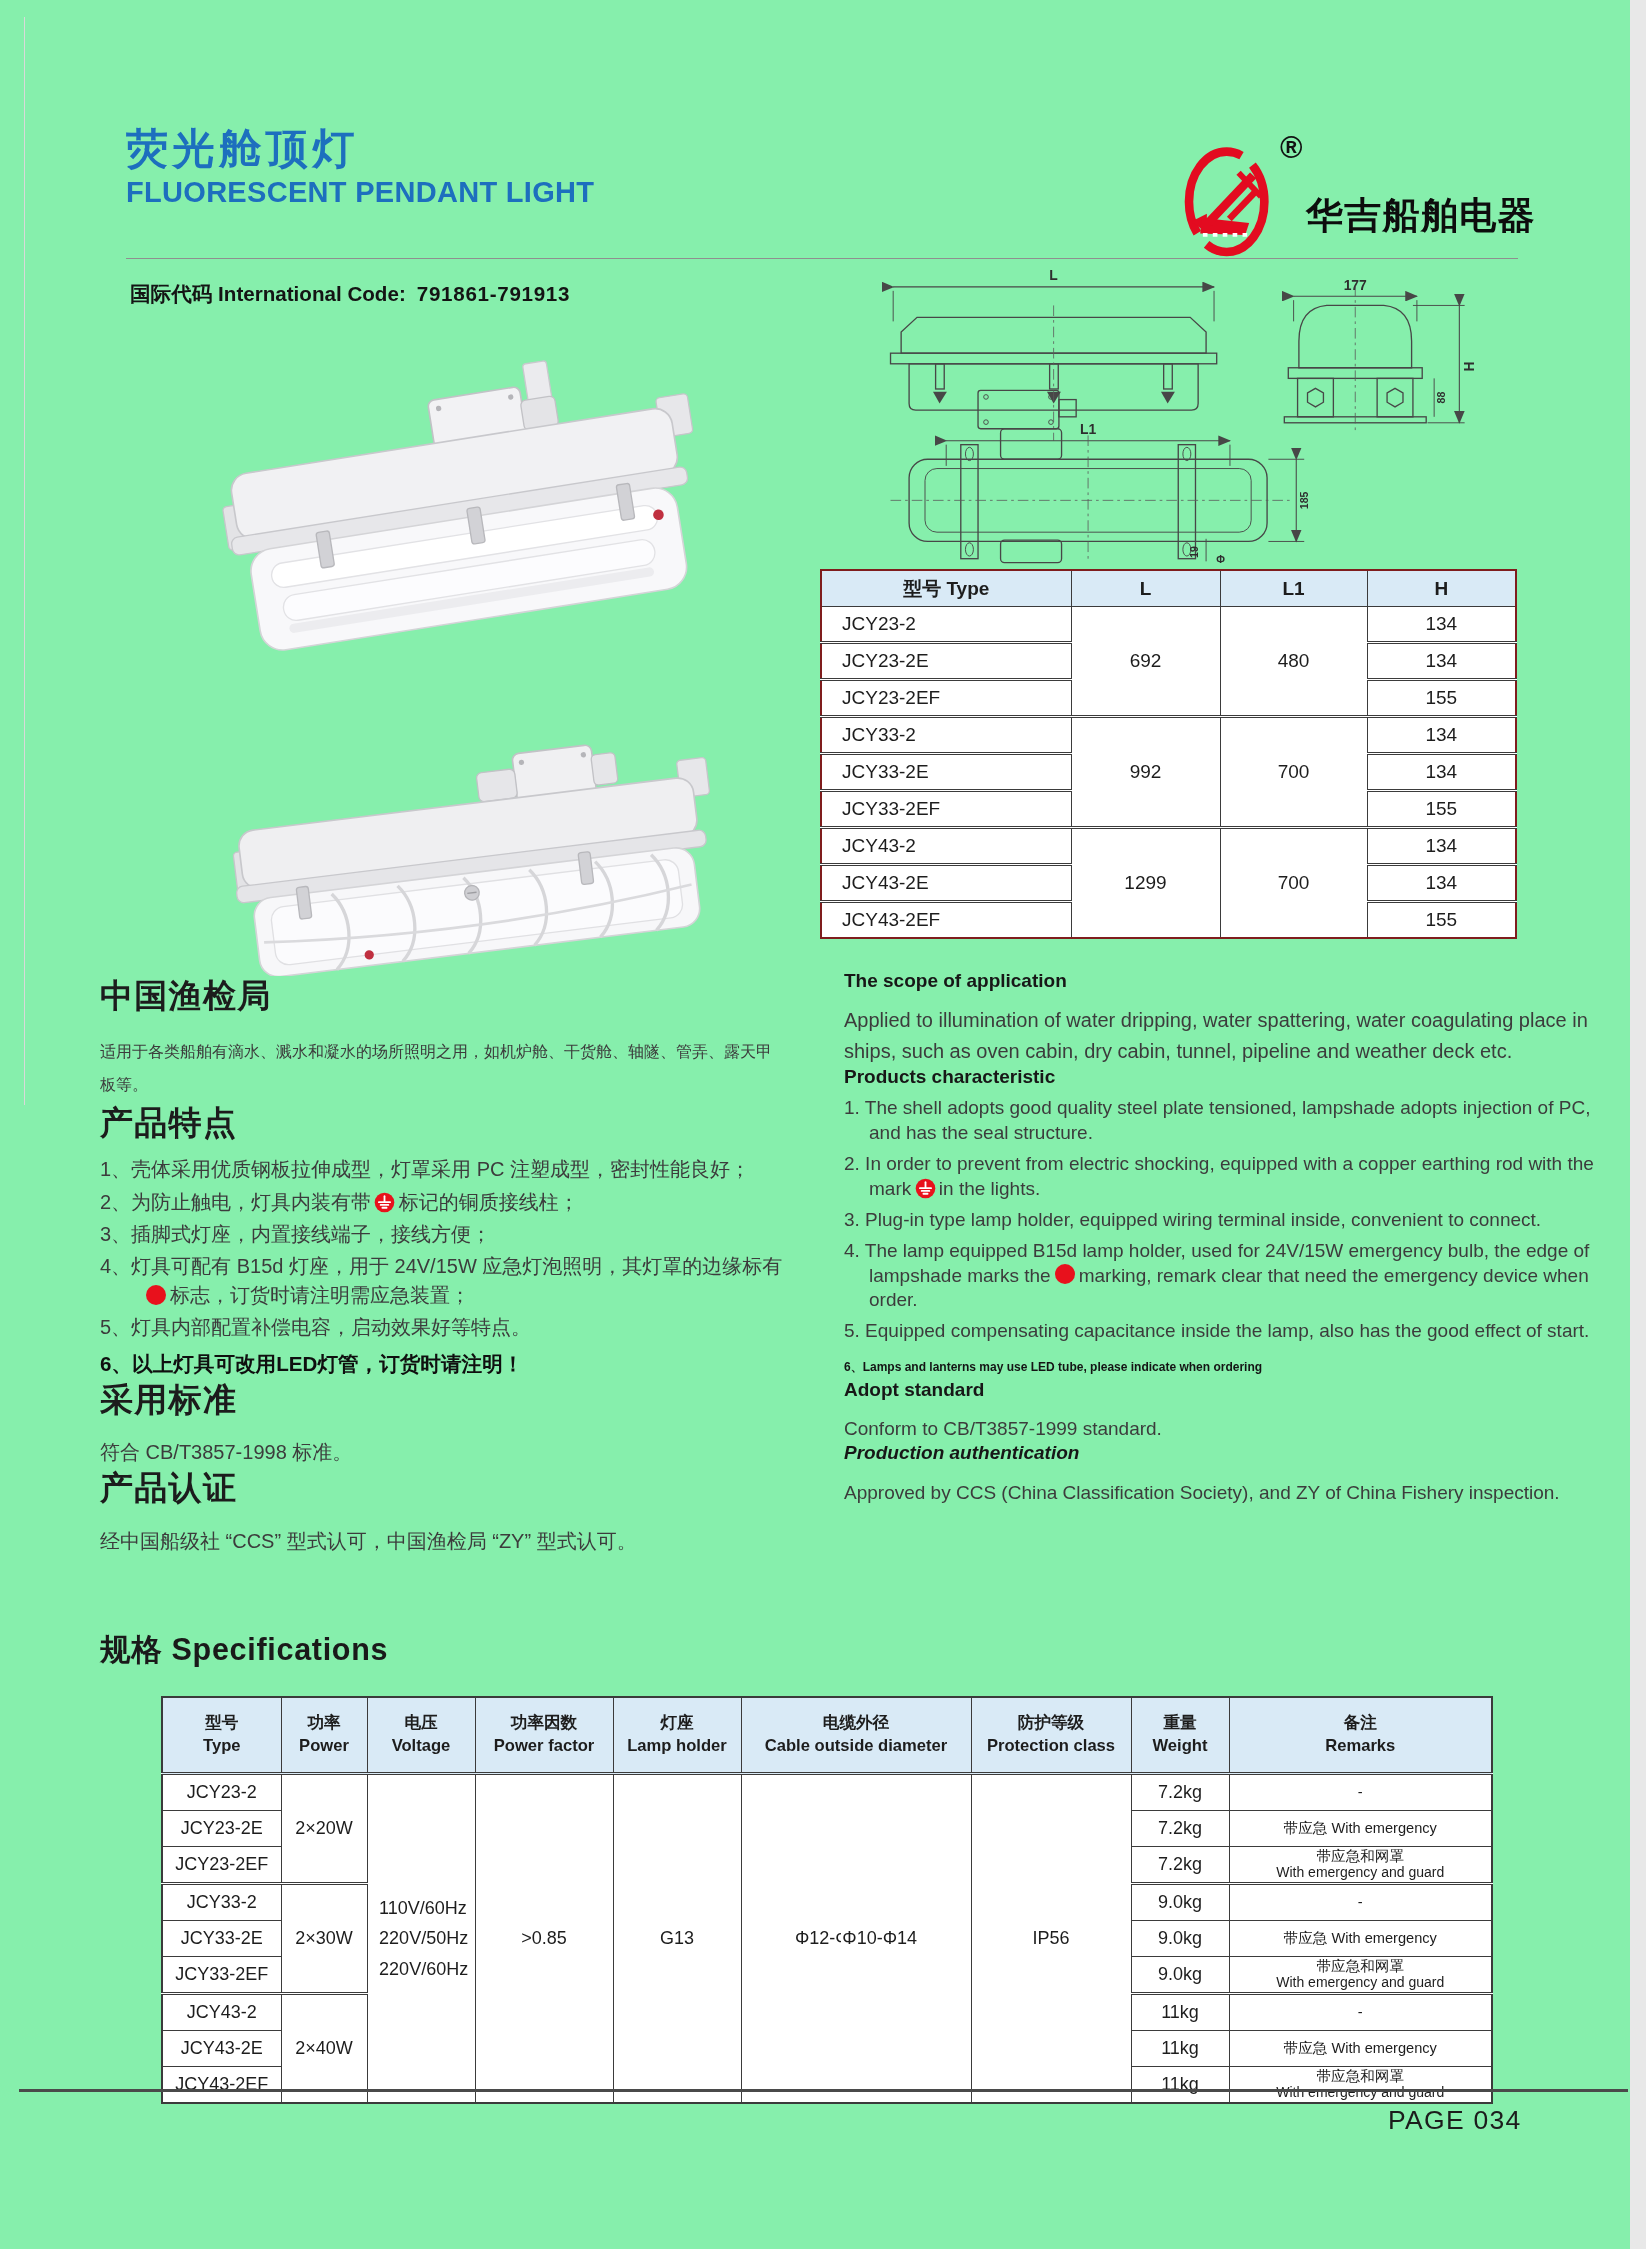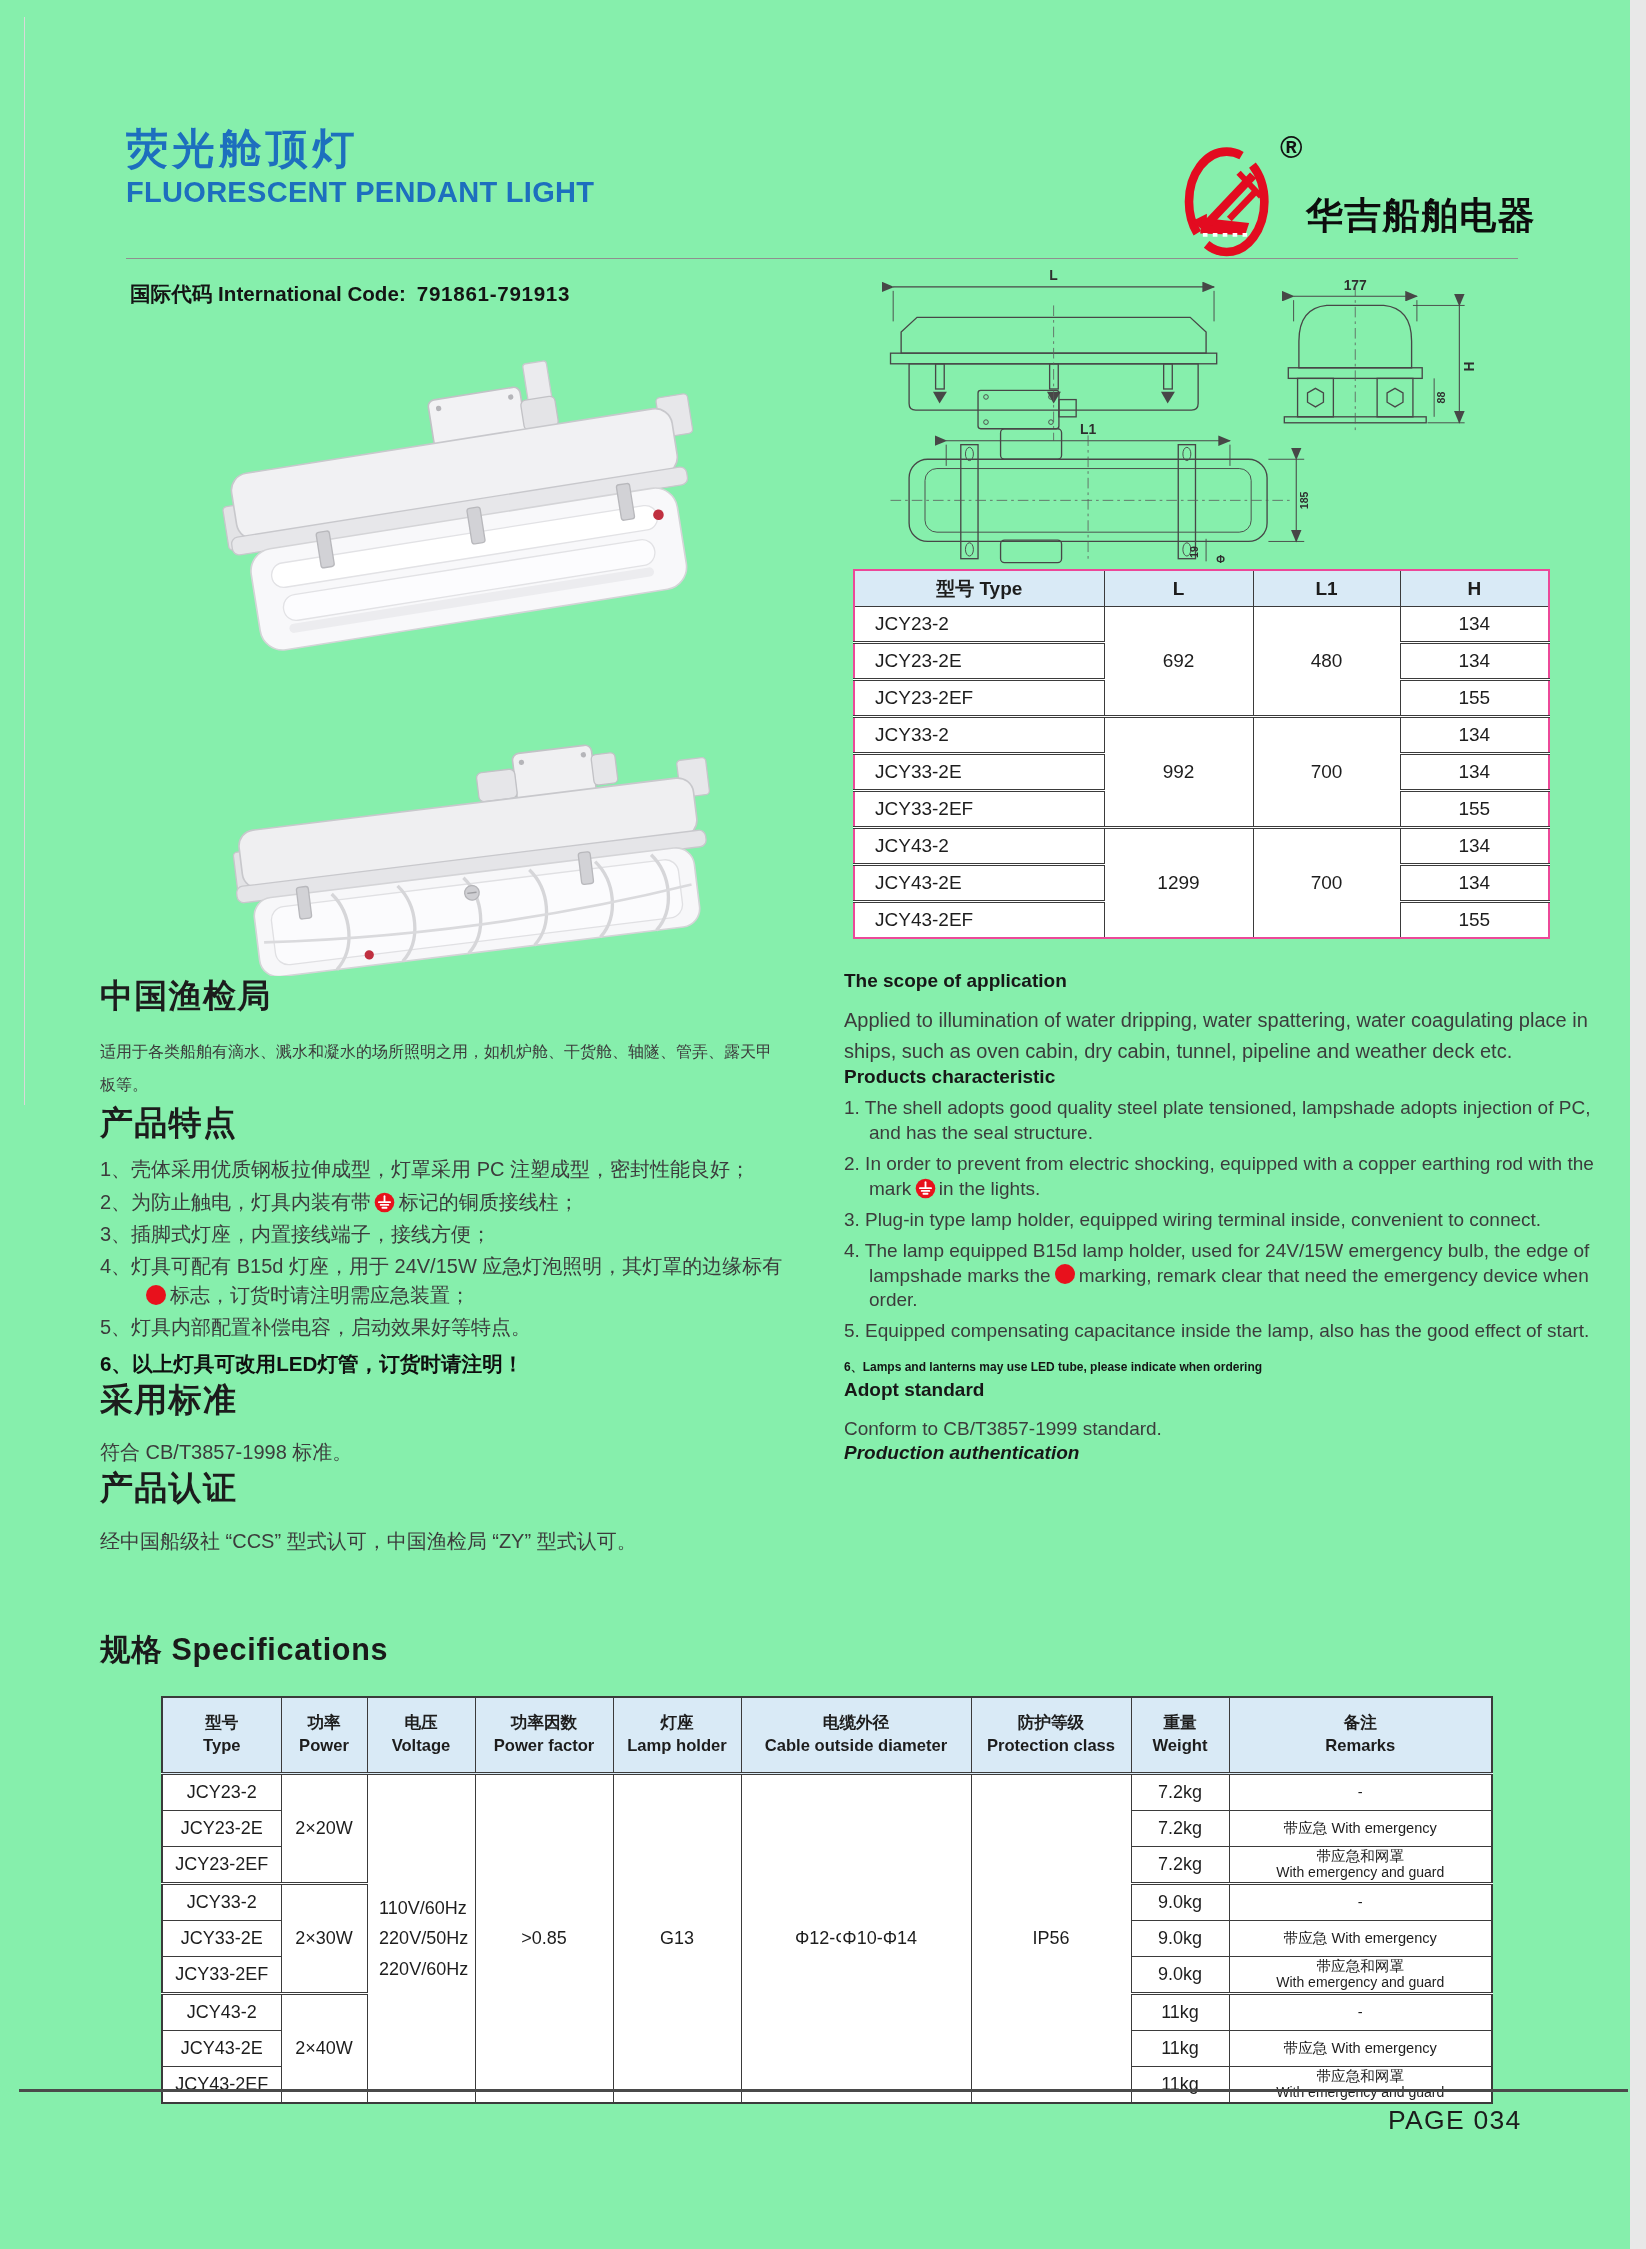--- a/index.html
+++ b/index.html
@@ -25,22 +25,22 @@
   .drawings{position:absolute;left:861px;top:267px;width:722px;height:297px;}
   .drawings .ln{stroke:#474747;fill:none;stroke-width:2;}
   .drawings .thin{stroke:#474747;fill:none;stroke-width:1.4;}
   .drawings .dim{stroke:#474747;fill:none;stroke-width:1.6;}
   .drawings .cl{stroke:#5a5a5a;fill:none;stroke-width:1.2;stroke-dasharray:16 6 4 6;}
   .drawings .solid{fill:#474747;stroke:none;}
   .drawings text{font-family:"Liberation Sans",sans-serif;font-size:21px;font-weight:700;fill:#2e2e2e;stroke:none;text-anchor:middle;}
   .drawings text.small{font-size:16px;}
 
   
-  .dim-table{position:absolute;left:853px;top:569px;width:694px;border-collapse:collapse;table-layout:fixed;
-             font-size:19px;color:#1d1d1d;background:#fff;border:2px solid #ec4899;}
+  .dim-table{position:absolute;left:820px;top:569px;width:694px;border-collapse:collapse;table-layout:fixed;
+             font-size:19px;color:#1d1d1d;background:#fff;border:2px solid #7f1d1d;}
   .dim-table th{background:#d9eaf6;height:33px;font-weight:700;border:1.3px solid #3b3b3b;}
   .dim-table td{height:32px;text-align:center;border:1.3px solid #3b3b3b;}
   .dim-table td.t{text-align:left;padding-left:20px;}
   .dim-table tbody tr + tr td{border-top:3.3px double #3b3b3b;}
 
   
   .col-left{position:absolute;left:100px;top:974px;width:684px;}
   .col-right{position:absolute;left:844px;top:970px;width:765px;}
   .col-left h3{margin:0;font-size:33px;font-weight:700;color:#1c1c1c;letter-spacing:1.3px;}
   .col-right h3{margin:0;font-size:19px;font-weight:700;color:#171717;}
@@ -368,20 +368,21 @@
         <span>4. The lamp equipped B15d lamp holder, used for 24V/15W emergency bulb, the edge of lampshade marks the</span><span class="dot-icon"></span><span>marking, remark clear that need the emergency device when order.</span>
       </div>
       <div class="efeat">5. Equipped compensating capacitance inside the lamp, also has the good effect of start.</div>
       <div class="efeat bold6">6、Lamps and lanterns may use LED tube, please indicate when ordering</div>
     </div>
 
     <h3 class="ehead-std">Adopt standard</h3>
     <p class="en-std-body">Conform to CB/T3857-1999 standard.</p>
 
     <h3 class="ehead-cert">Production authentication</h3>
+    <p class="en-cert-body">Approved by CCS (China Classification Society), and ZY of China Fishery inspection.</p>
   </section>
 
   <table class="spec-table">
     <colgroup>
       <col style="width:119px">
         <col style="width:86px">
         <col style="width:108px">
         <col style="width:138px">
       <col style="width:128px">
         <col style="width:230px">

